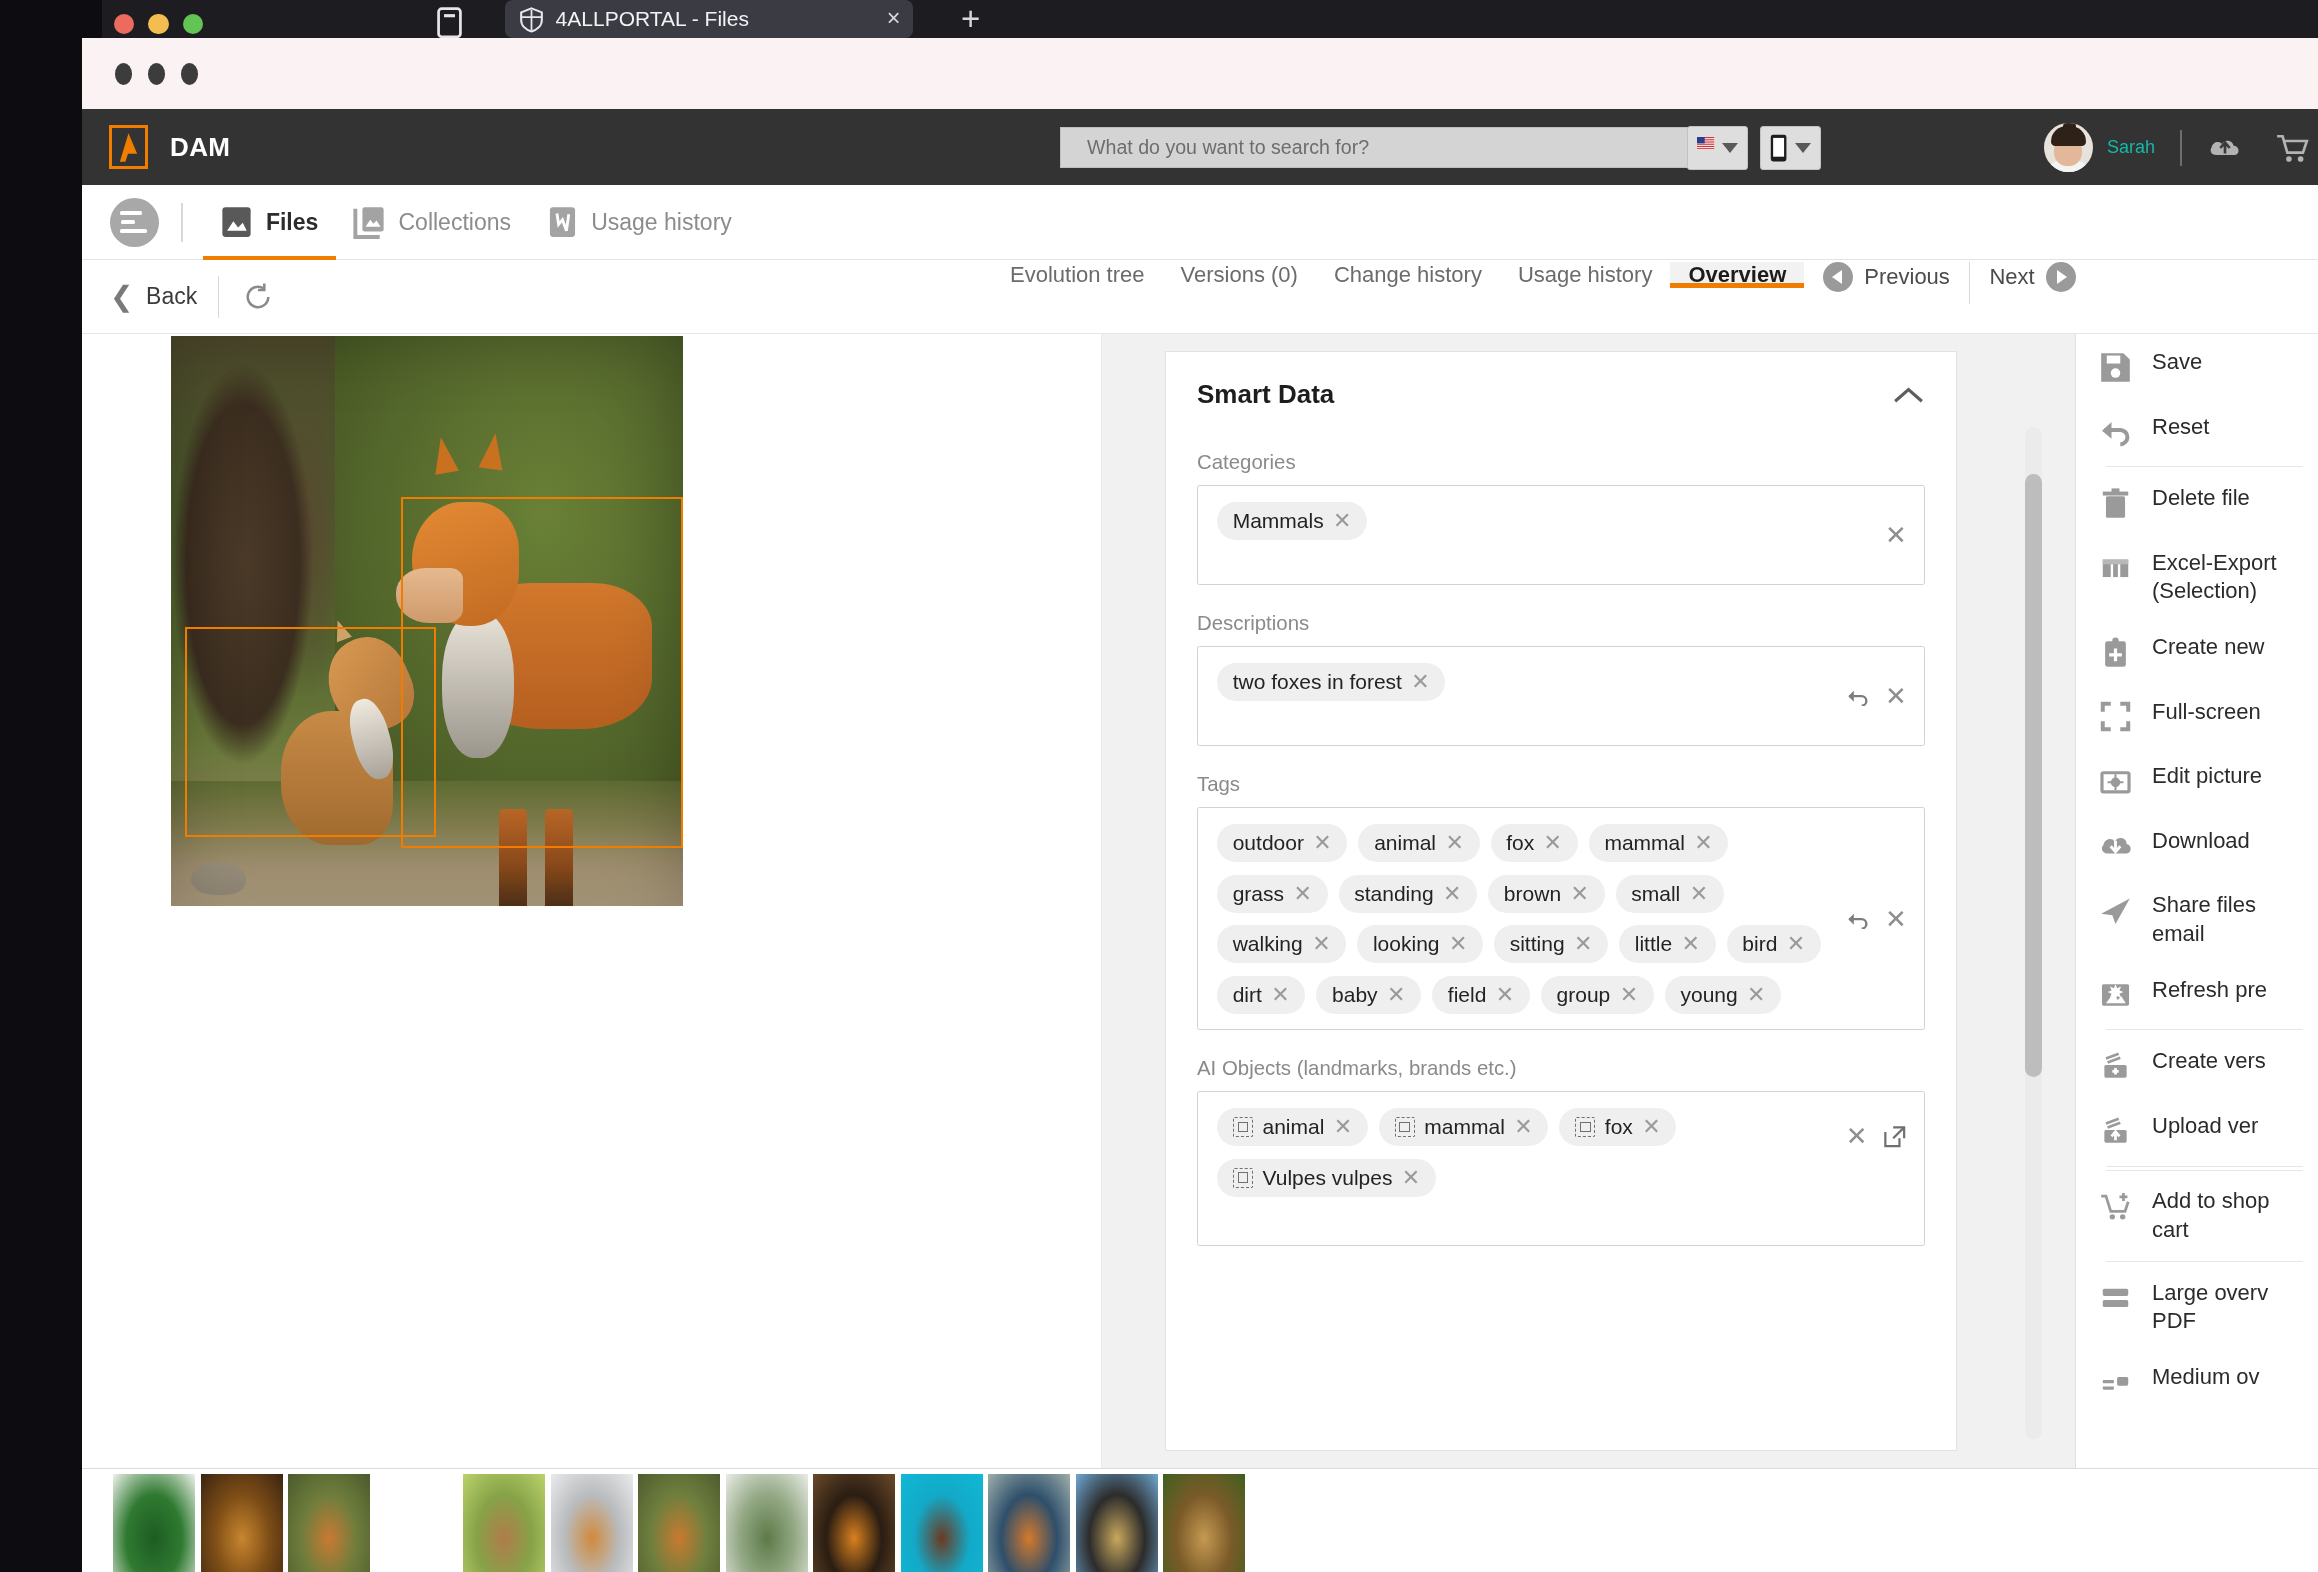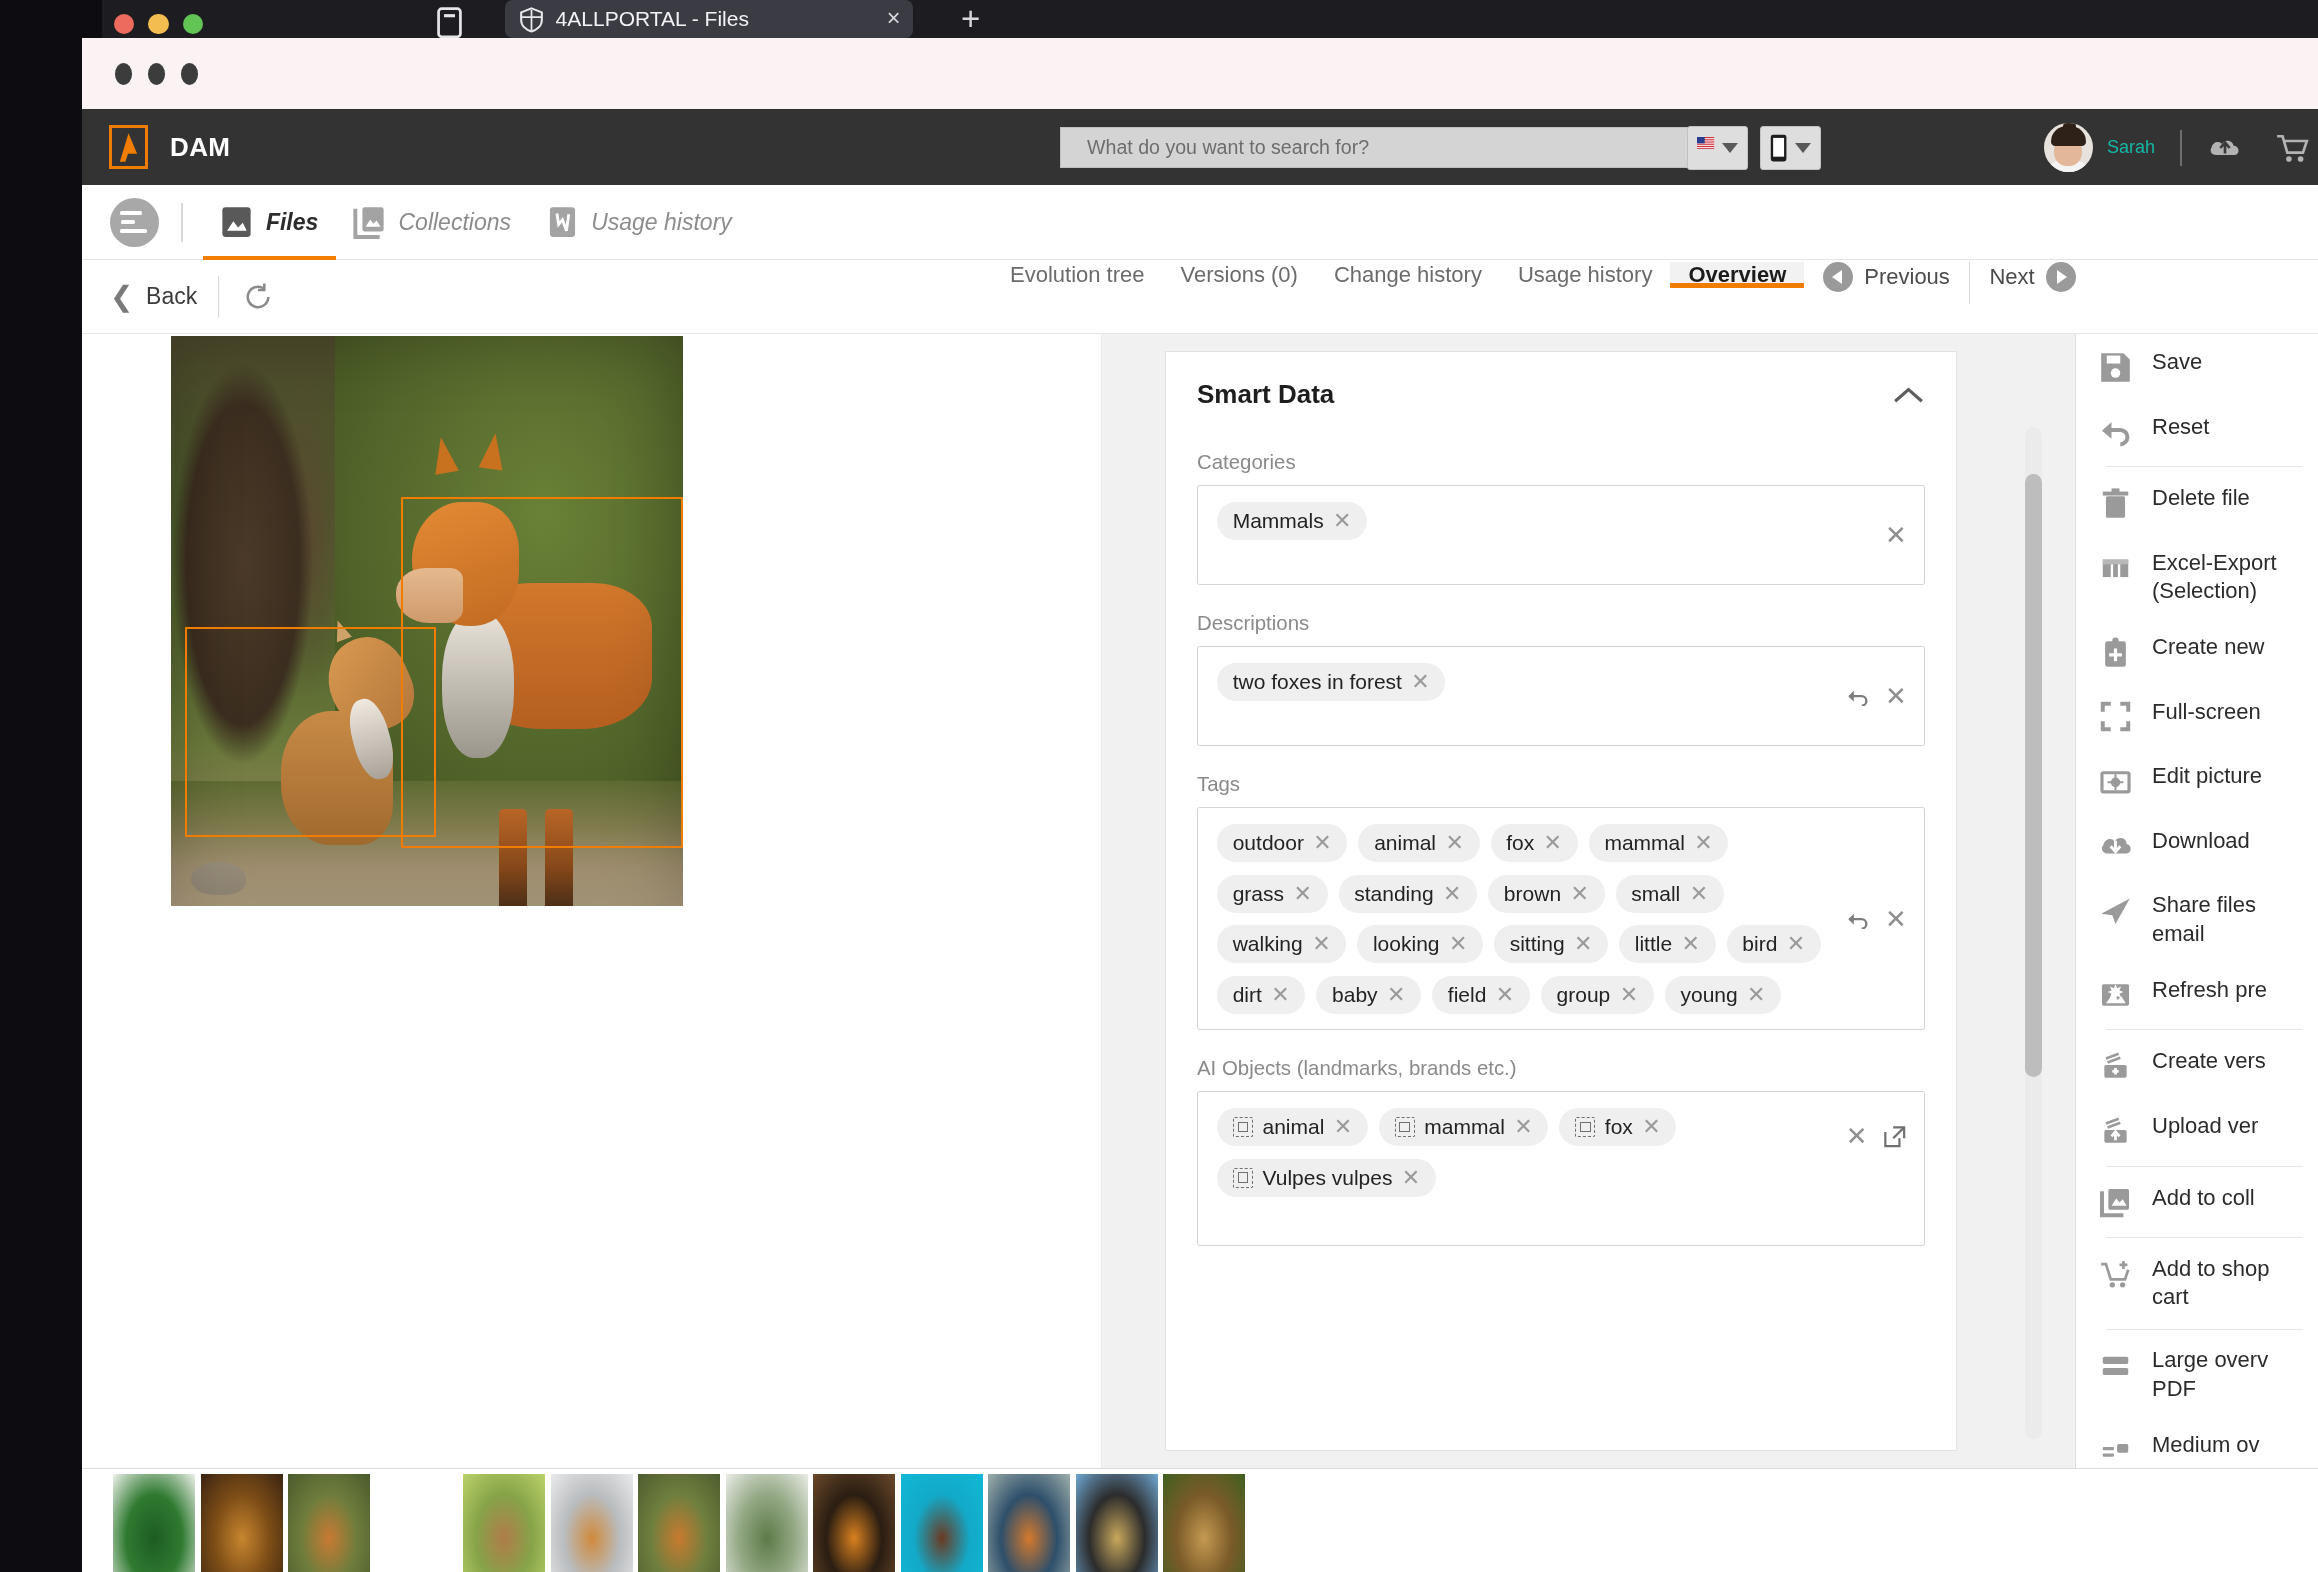--- a/index.html
+++ b/index.html
@@ -130,21 +130,21 @@
   .nav-burger i:nth-child(1) { width: 22px; margin-right: 6.3px; }
   .nav-burger i:nth-child(2) { width: 14px; margin-right: 14px; }
   .nav-burger i:nth-child(3) { width: 27px; margin-right: 1.6px; }
   .nav-sep { width: 1.6px; height: 39px; background: #d8d8d8; margin: 0 20.4px 0 22px; }
 
   .nav-tab {
     display: flex; align-items: center; gap: 12.6px; height: 75px;
     padding: 0 17.3px; position: relative;
   }
   .nav-tab .nt-icon { width: 33px; height: 36px; flex: 0 0 auto; }
-  .nav-tab .nt-label { font-size: 23px; color: #8c8c8c; white-space: nowrap; font-style: italic; }
+  .nav-tab .nt-label { font-size: 23px; color: #8c8c8c; white-space: nowrap; }
   .nav-tab.active .nt-label { color: #2c2c2c; font-weight: bold; }
   .nav-tab.active::after {
     content: ""; position: absolute; left: 0; right: 0; bottom: -1.6px; height: 5.5px;
     background: #f07d00;
   }
 
   
   .toolbar {
     height: 74px; background: #fff; border-bottom: 1.6px solid #e7e7e7;
     display: flex; align-items: center; position: relative;
@@ -833,28 +833,20 @@
           </div>
           <div class="act-item">
             <span class="ai-icon"><svg viewBox="0 0 44 44">
                 <path d="M10 12 L26 6 M12 17 L28 11" stroke="#9a9a9a" stroke-width="3.4"></path>
                 <rect x="8" y="20" width="28" height="16" rx="2" fill="#9a9a9a"></rect>
                 <path d="M22 33 V24 M17 28 L22 22 L27 28" stroke="#fff" stroke-width="3.4" fill="none"></path>
               </svg></span>
             <span class="ai-label">Upload ver</span>
           </div>
           <div class="act-divider"></div>
-          <div class="act-item">
-            <span class="ai-icon"><svg viewBox="0 0 44 44">
-                <path d="M5 8 V38 H32" fill="none" stroke="#9a9a9a" stroke-width="5"></path>
-                <rect x="13" y="5" width="26" height="26" rx="2" fill="#9a9a9a"></rect>
-                <path d="M17 26 L23 17 L27 22 L31 18 L36 26 Z" fill="#fff"></path>
-              </svg></span>
-            <span class="ai-label">Add to coll</span>
-          </div>
           <div class="act-divider"></div>
           <div class="act-item">
             <span class="ai-icon"><svg viewBox="0 0 44 44">
                 <path d="M4 9 H10 L16 28 H34 L38 16" fill="none" stroke="#9a9a9a" stroke-width="3.4"></path>
                 <circle cx="18" cy="35" r="3.4" fill="#9a9a9a"></circle>
                 <circle cx="31" cy="35" r="3.4" fill="#9a9a9a"></circle>
                 <path d="M32 5 V15 M27 10 H37" stroke="#9a9a9a" stroke-width="3.4"></path>
               </svg></span>
             <span class="ai-label">Add to shop
 cart</span>

